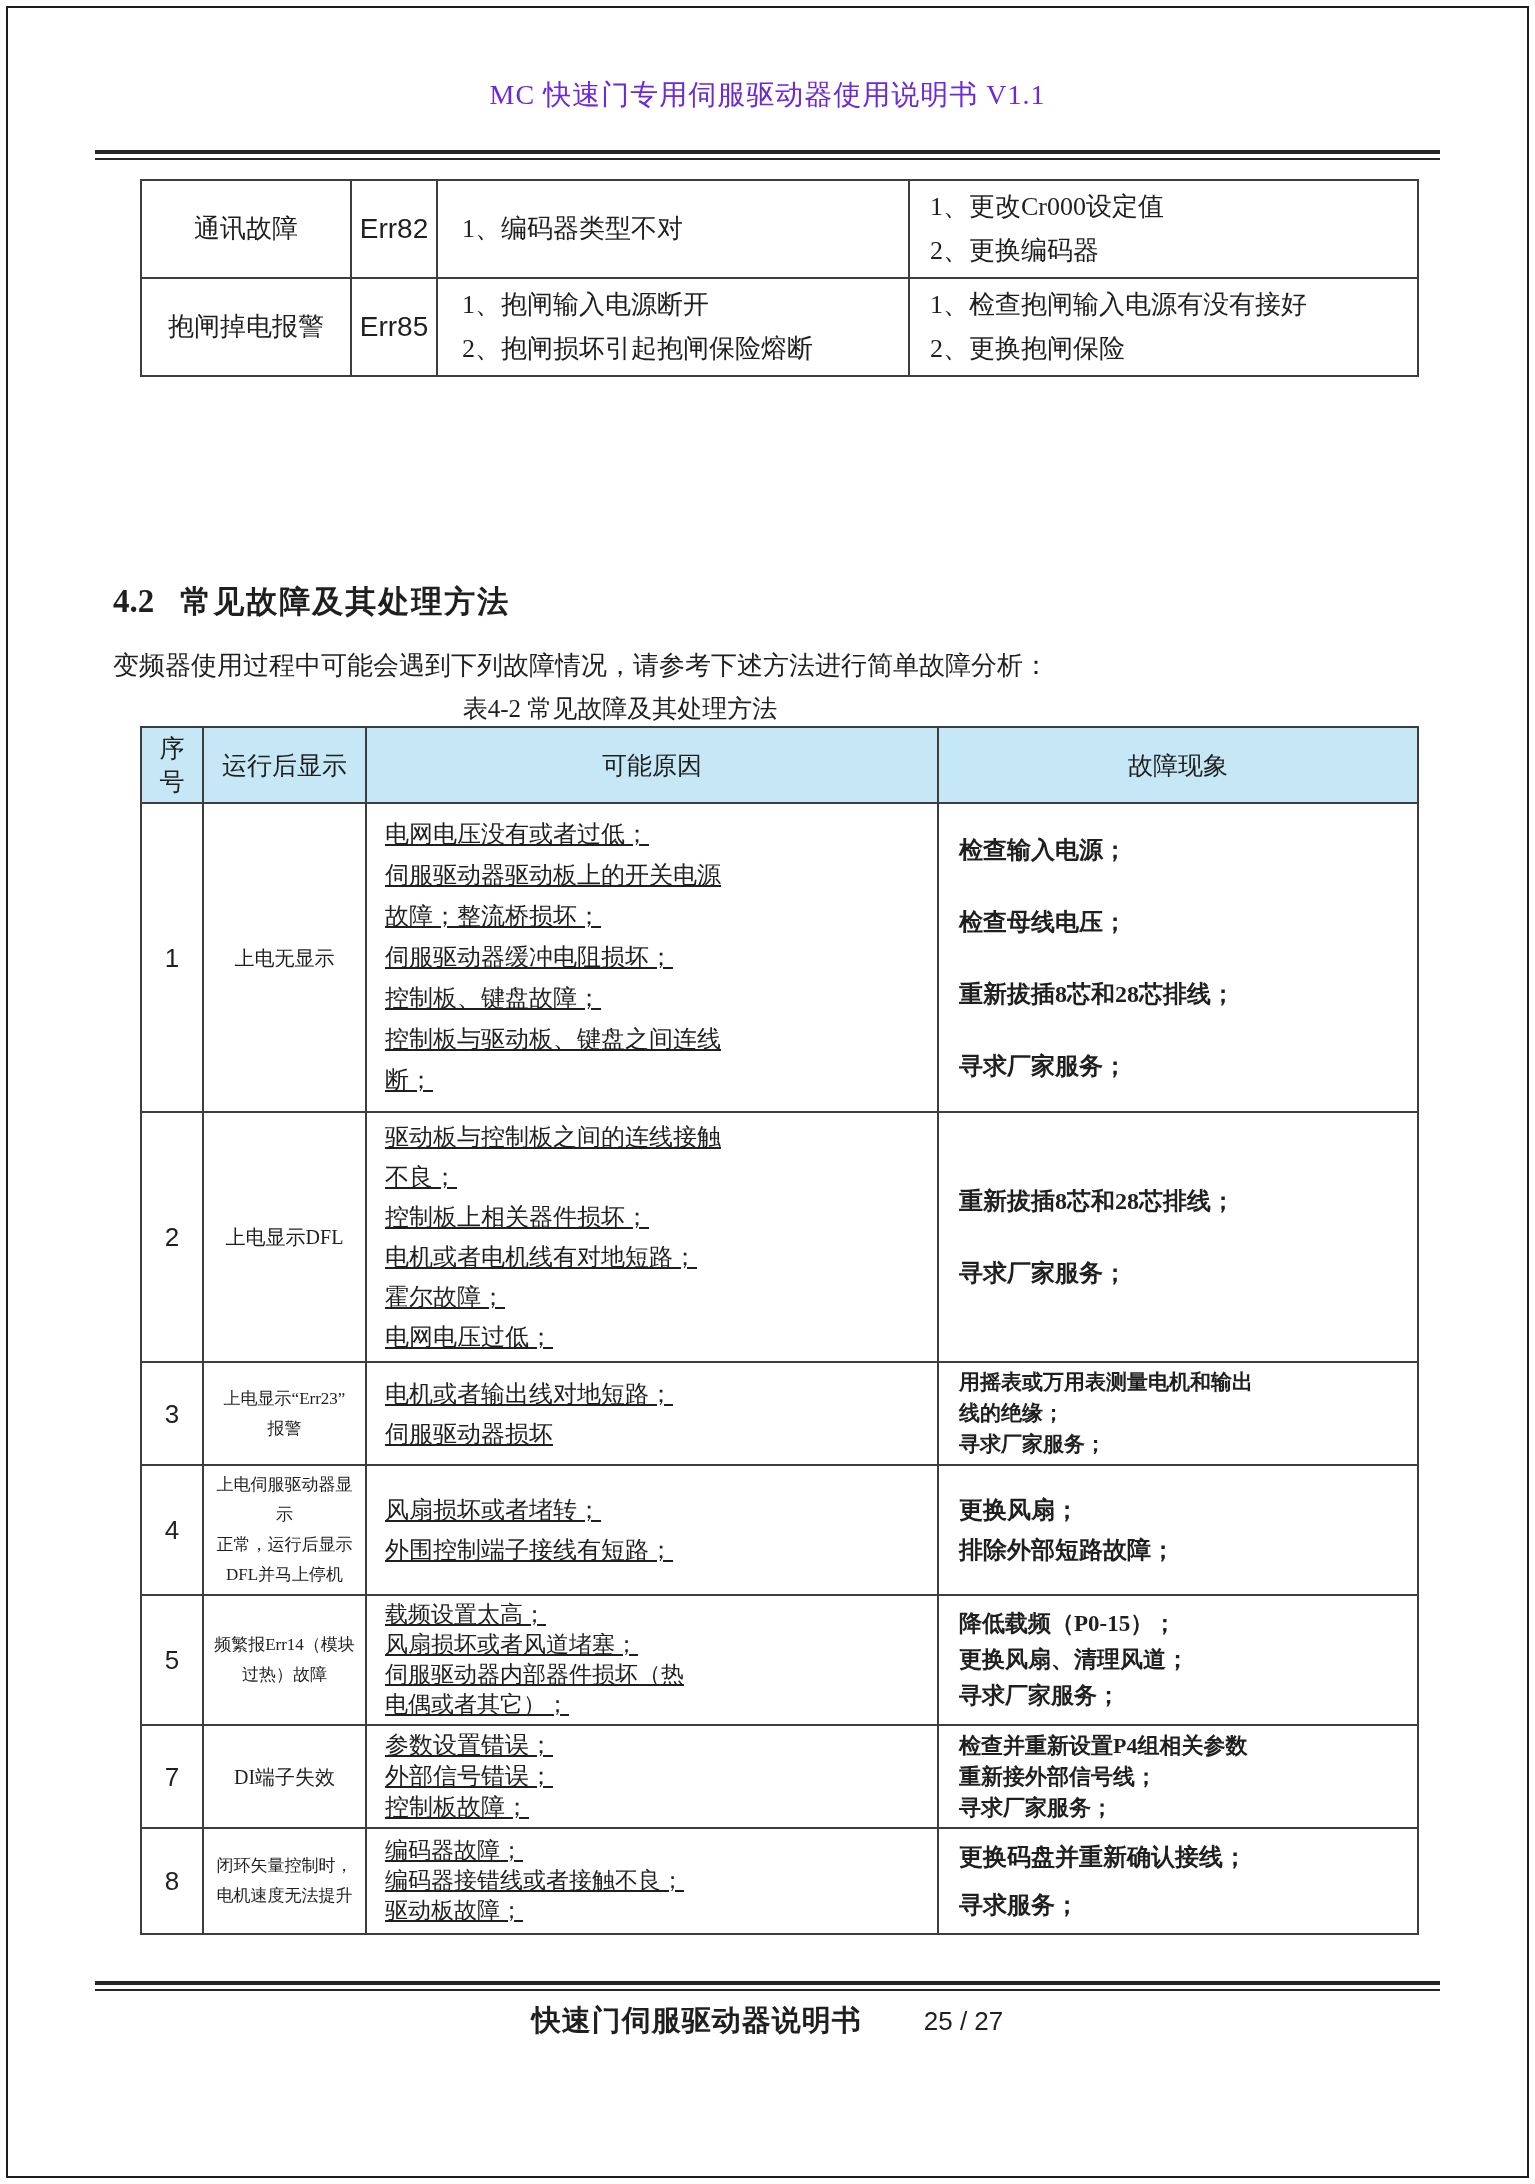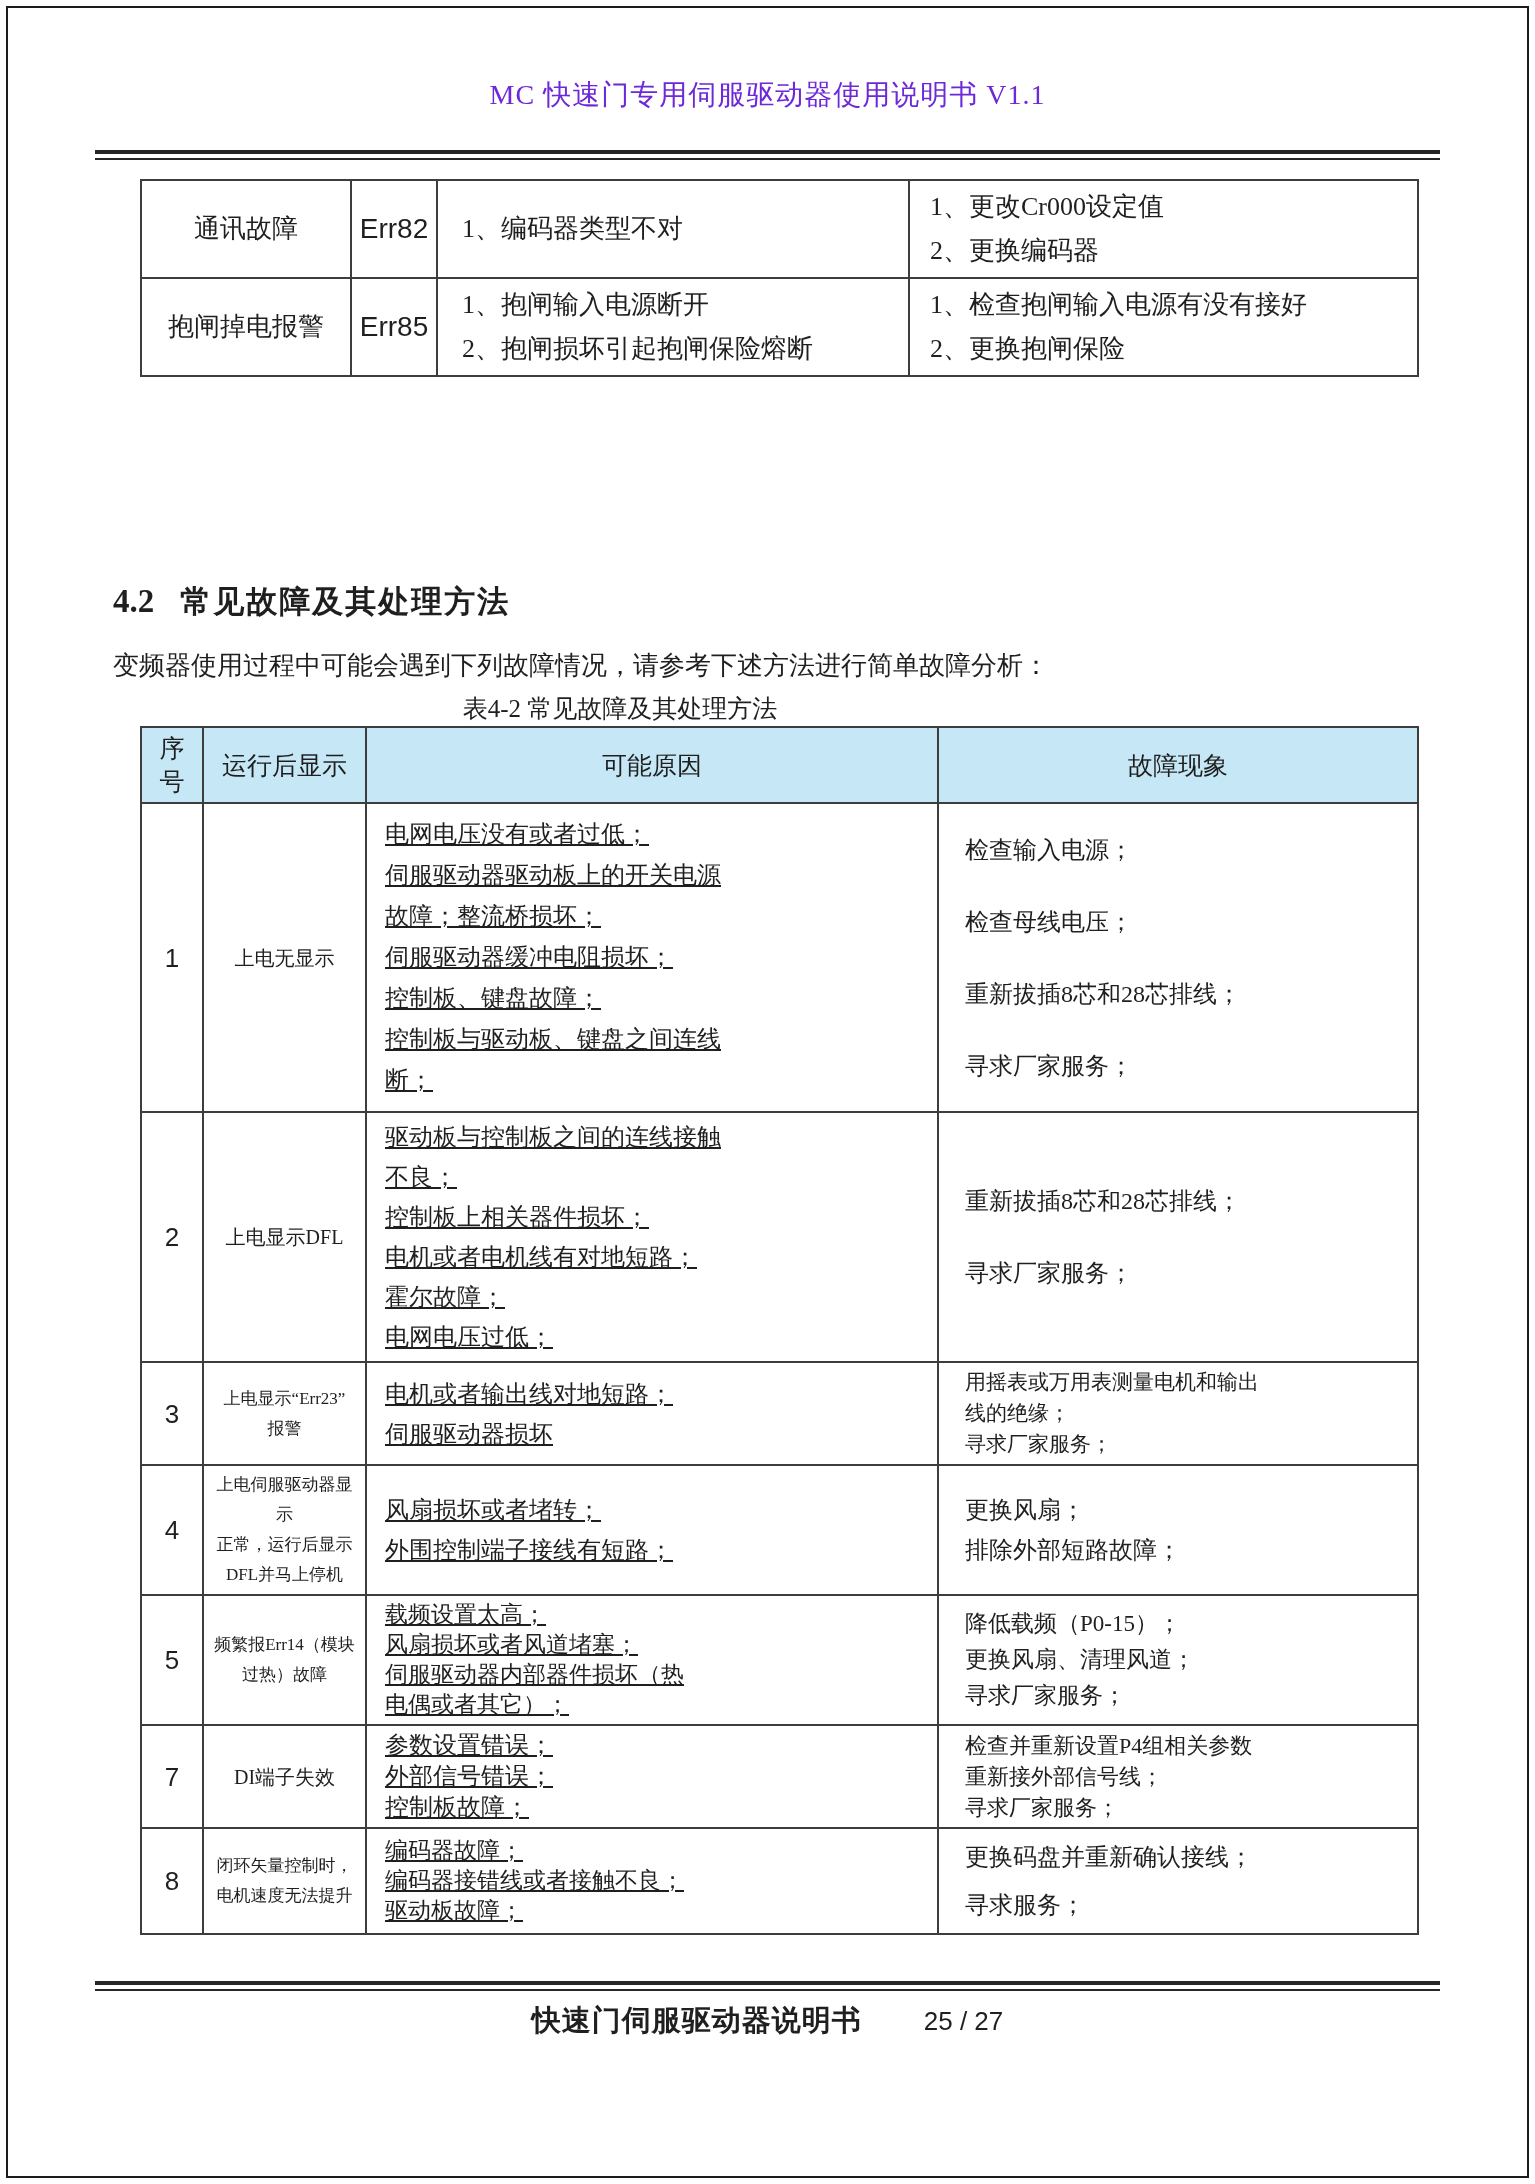--- a/index.html
+++ b/index.html
@@ -49,21 +49,21 @@
 
   
   .t2 { position:absolute; left:140px; top:726px; width:1277px; }
   .t2 thead tr { height:67px; }
   .t2 th { background:#c6e7f6; font-size:25px; font-weight:normal; text-align:center; }
   .t2 td { font-size:24px; line-height:40px; }
   .t2 .c-no   { text-align:center; font-family:"Liberation Sans","DejaVu Sans",sans-serif;
                 font-size:26px; }
   .t2 .c-phen { text-align:center; font-size:20px; line-height:34px; }
   .t2 .c-cause{ padding-left:18px;text-decoration:underline; }
-  .t2 .c-sol  { padding-left:26px; }
+  .t2 .c-sol  { padding-left:20px;font-weight:bold; }
   .t2 .row-1 { height:309px; } .t2 .row-2 { height:243px; }
   .t2 .row-3 { height:100px; } .t2 .row-4 { height:100px; }
   .t2 .row-5 { height:128px; } .t2 .row-7 { height:98px; }
   .t2 .row-8 { height:100px; }
   .lh30{line-height:30px !important;} .lh31{line-height:31px !important;}
   .lh36{line-height:36px !important;} .lh41{line-height:41px !important;}
   .lh48{line-height:48px !important;} .lh72{line-height:72px !important;}
   .fs21{font-size:21px !important;}   .fs22{font-size:22px !important;}
   .fs23{font-size:23px !important;}   .phen-sm{font-size:17px !important; line-height:30px !important;}
 

